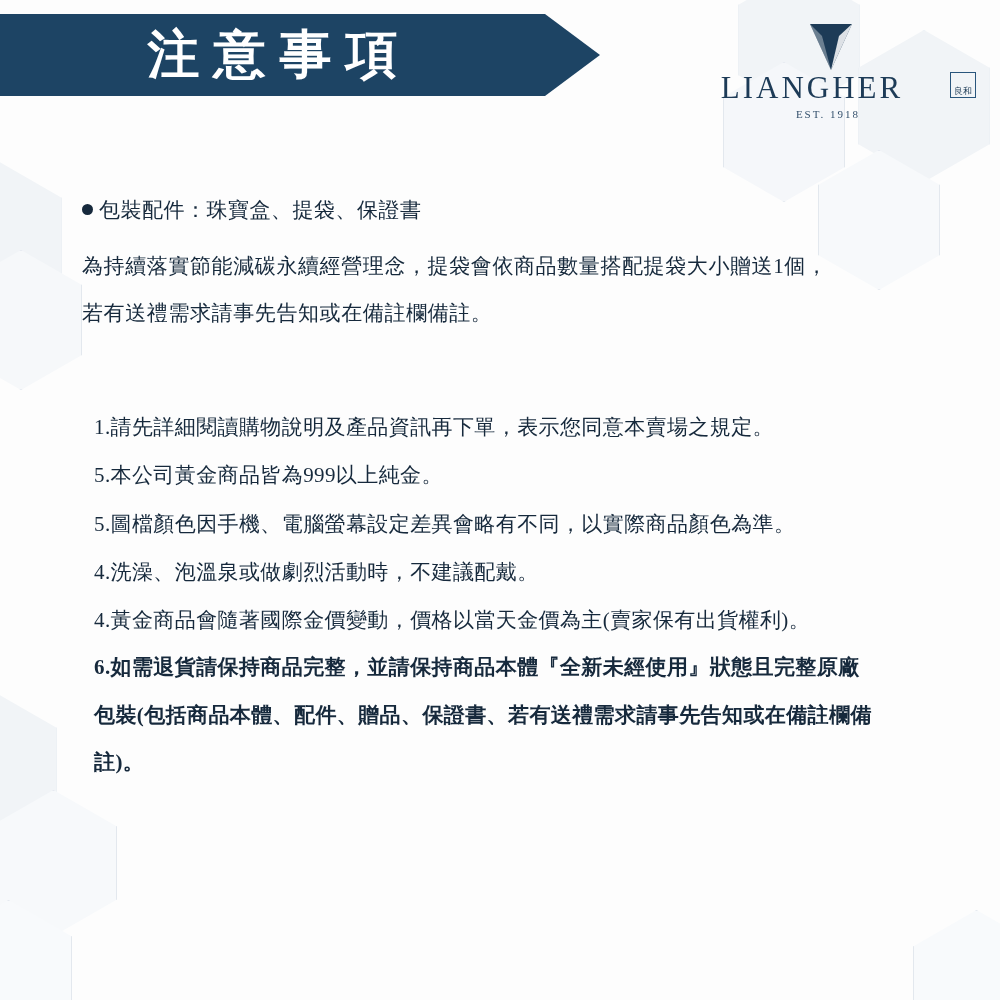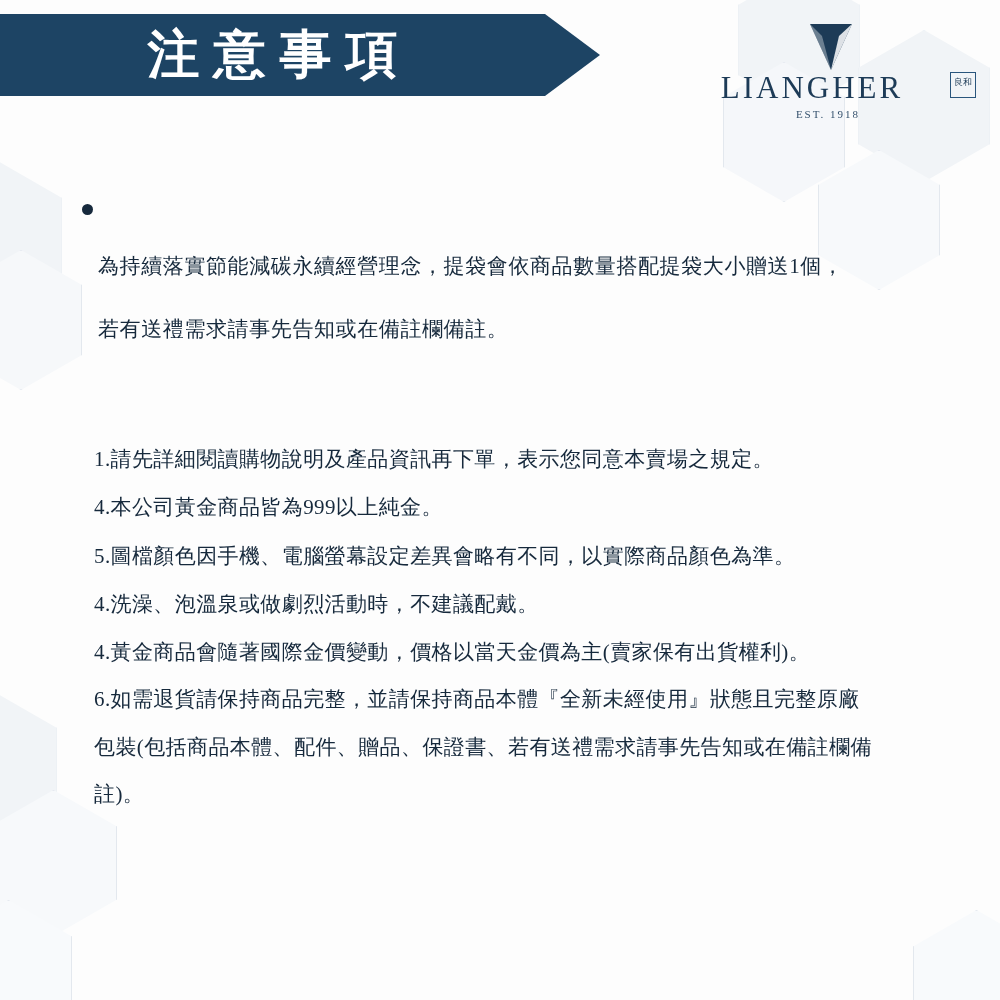--- a/index.html
+++ b/index.html
@@ -112,21 +112,21 @@
     position: absolute;
     top: 50px;
     right: 2px;
     width: 26px;
     height: 26px;
     border: 1px solid #29557c;
     font-size: 9px;
     line-height: 11px;
     text-align: center;
     color: #1d3b57;
-    padding-top: 4px;
+    padding-top: 13px;
     box-sizing: border-box;
     letter-spacing: 0;
   }
 
   
   .content {
     position: absolute;
     top: 195px;
     left: 82px;
     width: 840px;
@@ -146,36 +146,37 @@
     border-radius: 50%;
     background: #16293c;
     margin-right: 6px;
     vertical-align: 2px;
   }
   .para {
     font-size: 21px;
     line-height: 2.25;
     letter-spacing: 0.6px;
     color: #16293c;
-    margin: 16px;
+    margin: 0;
   }
   .gap-big { height: 54px; }
   .list {
     margin: 12px;
     padding: 0;
     list-style: none;
   }
   .list li {
     font-size: 21px;
     line-height: 2.3;
     letter-spacing: 0.4px;
     color: #16293c;
   }
   .list li.wrapped {
     line-height: 2.25;
+    font-weight: bold;
   }
 </style>
 </head>
 <body>
 
 <div id="page">
 
   <div class="hex-layer">
     <div class="hex fill" style="top:-30px; right:140px; width:120px; height:138px; clip-path:polygon(50% 0,100% 25%,100% 75%,50% 100%,0 75%,0 25%);"></div>
     <div class="hex fill" style="top:30px; right:10px; width:130px; height:150px; clip-path:polygon(50% 0,100% 25%,100% 75%,50% 100%,0 75%,0 25%);"></div>
@@ -199,32 +200,32 @@
       <polygon points="0,0 21,46 12,12" fill="#ffffff" opacity="0.35"></polygon>
     </svg>
     <div class="brand-name">LIANGHER</div>
     <div class="brand-est">EST. 1918</div>
     <div class="brand-cjk">良和</div>
   </div>
 
   <div class="content">
 
     <div class="bullet-line">
-      <span class="bullet-dot"></span>
+      <span class="bullet-dot"></span><span>包裝配件：珠寶盒、提袋、保證書</span>
     </div>
 
     <p class="para">為持續落實節能減碳永續經營理念，提袋會依商品數量搭配提袋大小贈送1個，</p>
     <p class="para">若有送禮需求請事先告知或在備註欄備註。</p>
 
     <div class="gap-big"></div>
 
 
     <ul class="list">
       <li>1.請先詳細閱讀購物說明及產品資訊再下單，表示您同意本賣場之規定。</li>
-      <li>4.本公司黃金商品皆為999以上純金。</li>
+      <li>5.本公司黃金商品皆為999以上純金。</li>
       <li>5.圖檔顏色因手機、電腦螢幕設定差異會略有不同，以實際商品顏色為準。</li>
       <li>4.洗澡、泡溫泉或做劇烈活動時，不建議配戴。</li>
       <li>4.黃金商品會隨著國際金價變動，價格以當天金價為主(賣家保有出貨權利)。</li>
       <li class="wrapped">6.如需退貨請保持商品完整，並請保持商品本體『全新未經使用』狀態且完整原廠</li>
       <li class="wrapped">包裝(包括商品本體、配件、贈品、保證書、若有送禮需求請事先告知或在備註欄備註)。</li>
     </ul>
 
   </div>
 </div>
 

